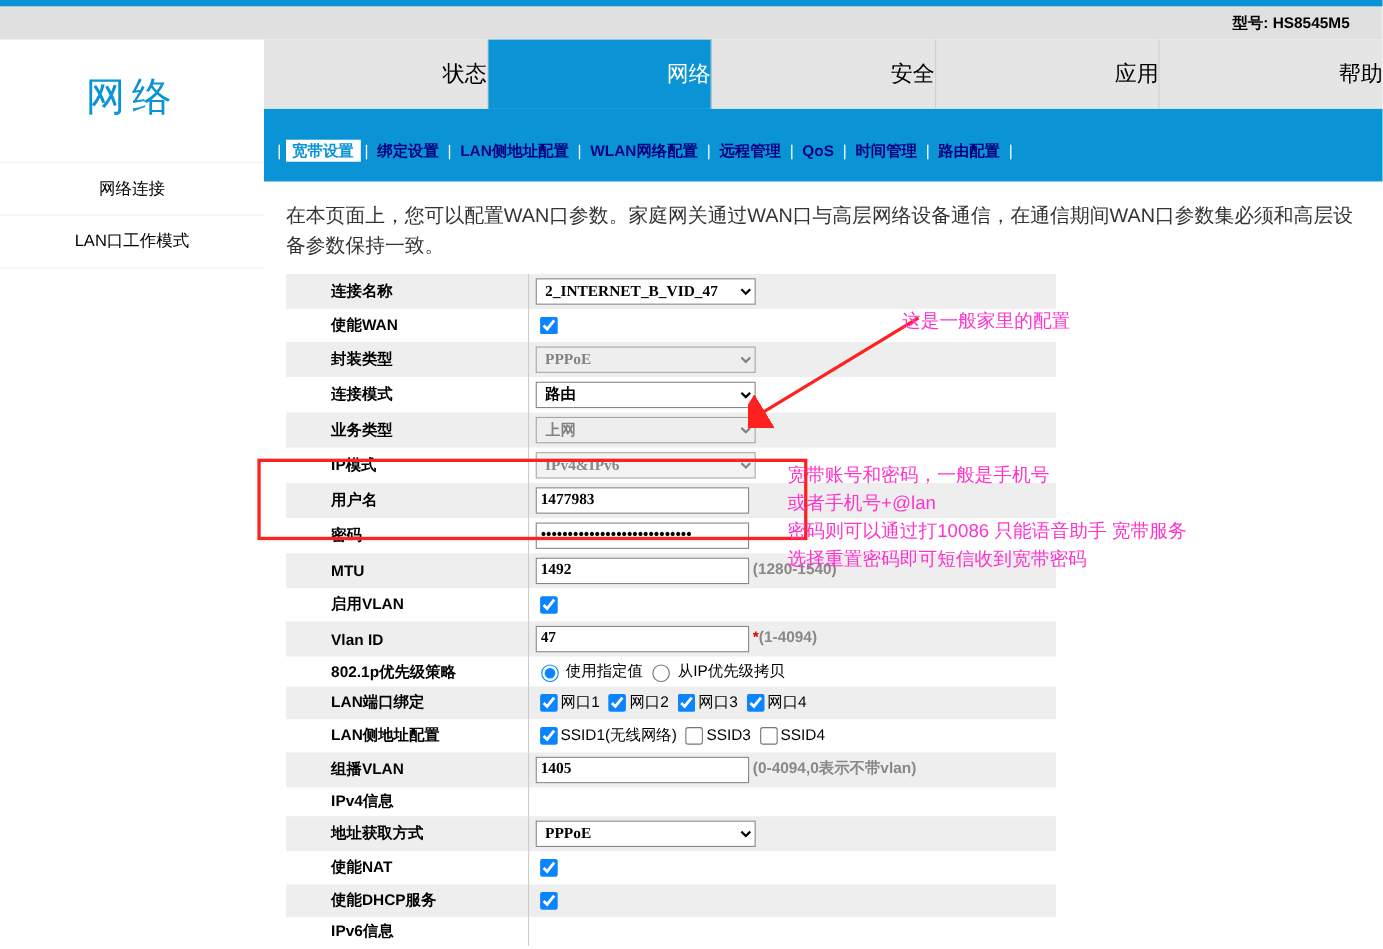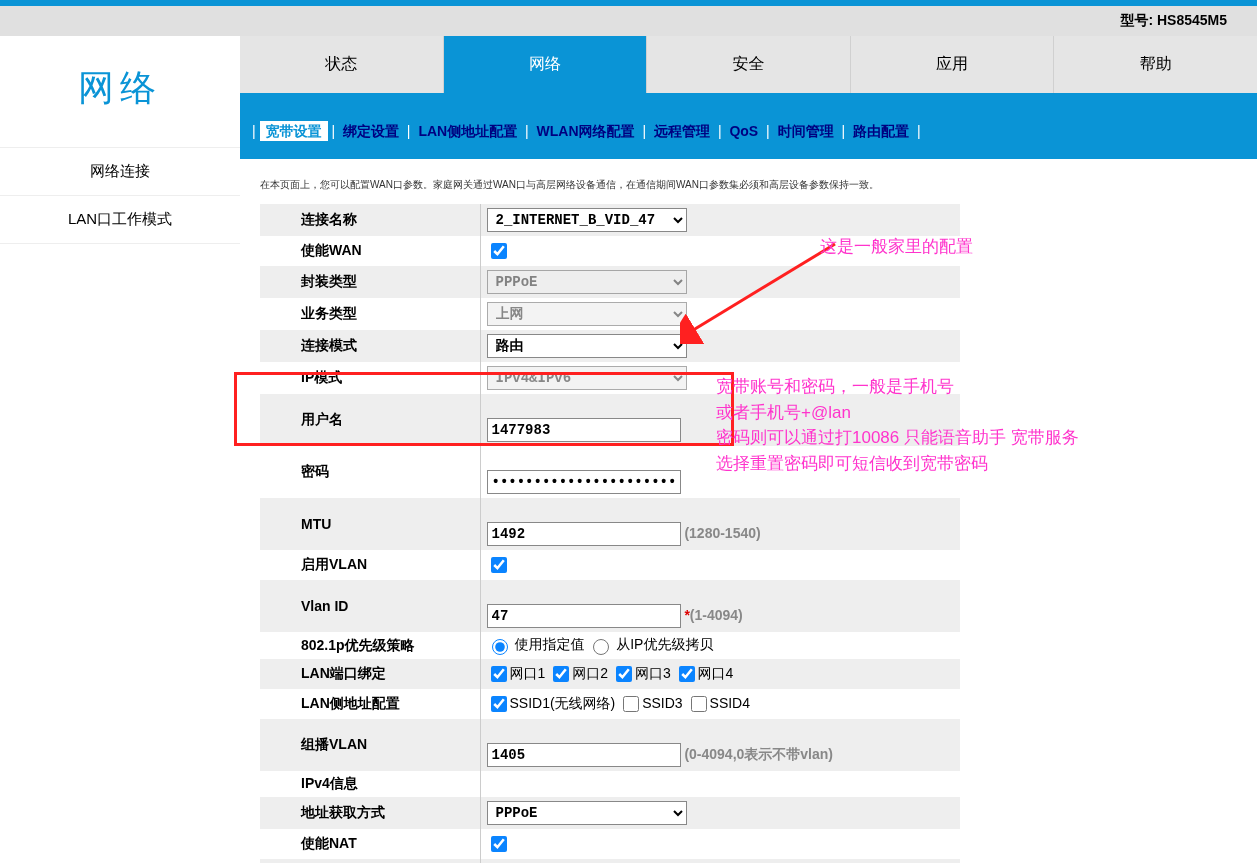--- a/index.html
+++ b/index.html
@@ -51,23 +51,23 @@
   .main {
     flex: 1;
     min-width: 0;
   }
   .tabs {
     display: flex;
     background: #e5e5e5;
   }
   .tab {
     flex: 1;
-    text-align: center;
+    text-align: right;
     padding: 18px 0;
-    font-size: 16px;
+    font-size: 20px;
     cursor: pointer;
     border-right: 1px solid #d0d0d0;
   }
   .tab:last-child { border-right: none; }
   .tab.active {
     background: #0a94d6;
     color: #fff;
   }
   .subnav {
     background: #0a94d6;
@@ -84,21 +84,21 @@
   }
   .subnav .link.active {
     background: #fff;
     color: #0a94d6;
     padding: 2px 6px;
   }
   .desc {
     padding: 18px 20px 12px 20px;
     color: #333;
     line-height: 1.5;
-    font-size: 10px;
+    font-size: 18px;
   }
   .form-area {
     position: relative;
     padding: 0 20px 40px 20px;
   }
   table.form {
     border-collapse: collapse;
     width: 700px;
   }
   table.form td {
@@ -108,30 +108,30 @@
   }
   table.form td.label {
     width: 220px;
     font-weight: bold;
     border-right: 1px solid #ccc;
     padding-left: 41px;
   }
   table.form tr:nth-child(odd) { background: #eeeeee; }
   table.form tr:nth-child(even) { background: #ffffff; }
   select, input[type=text], input[type=password] {
-    font-family: Liberation Mono, monospace;
+    font-family: Liberation Serif, serif;
     font-size: 14px;
     font-weight: bold;
     padding: 2px 4px;
     height: 24px;
     border: 1px solid #888;
     background: #fff;
   }
   select { width: 200px; }
-  input[type=text], input[type=password] { width: 194px; margin-top: 20px; }
+  input[type=text], input[type=password] { width: 194px; }
   select.disabled { background: #efefef; color: #555; }
   .hint { color: #888; font-weight: bold; font-size: 14px; }
   .hint .star { color: #d00; }
   .checkbox-line label { font-weight: normal; }
   input[type=checkbox], input[type=radio] {
     width: 16px; height: 16px; vertical-align: middle;
     accent-color: #0a84ff;
   }
   .red-box {
     position: absolute;
@@ -196,26 +196,26 @@
         </tr>
         <tr>
           <td class="label">使能WAN</td>
           <td><input type="checkbox" checked="" style=""></td>
         </tr>
         <tr>
           <td class="label">封装类型</td>
           <td><select class="disabled" disabled=""><option>PPPoE</option></select></td>
         </tr>
         <tr>
+          <td class="label">连接模式</td>
+          <td><select><option>路由</option></select></td>
+        </tr>
+        <tr>
           <td class="label">业务类型</td>
           <td><select class="disabled" disabled=""><option>上网</option></select></td>
-        </tr>
-        <tr>
-          <td class="label">连接模式</td>
-          <td><select><option>路由</option></select></td>
         </tr>
         <tr>
           <td class="label">IP模式</td>
           <td><select class="disabled" disabled=""><option>IPv4&amp;IPv6</option></select></td>
         </tr>
         <tr>
           <td class="label">用户名</td>
           <td><input type="text" value="1477983" style=""></td>
         </tr>
         <tr>
@@ -270,20 +270,24 @@
         <tr>
           <td class="label">IPv4信息</td>
           <td></td>
         </tr>
         <tr>
           <td class="label">地址获取方式</td>
           <td><select><option>PPPoE</option></select></td>
         </tr>
         <tr>
           <td class="label">使能NAT</td>
+          <td><input type="checkbox" checked="" style=""></td>
+        </tr>
+        <tr>
+          <td class="label">使能DHCP服务</td>
           <td><input type="checkbox" checked="" style=""></td>
         </tr>
         <tr>
           <td class="label">IPv6信息</td>
           <td></td>
         </tr>
       </tbody>
         </table>
 
       <div class="red-box" style="left:-6px; top:168px; width:500px; height:74px;"></div>

